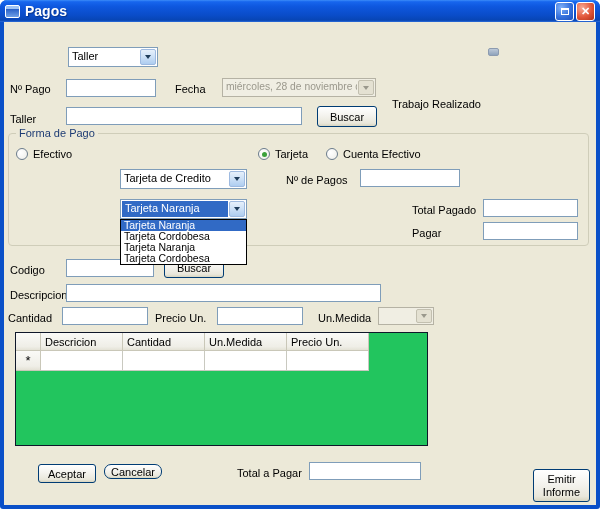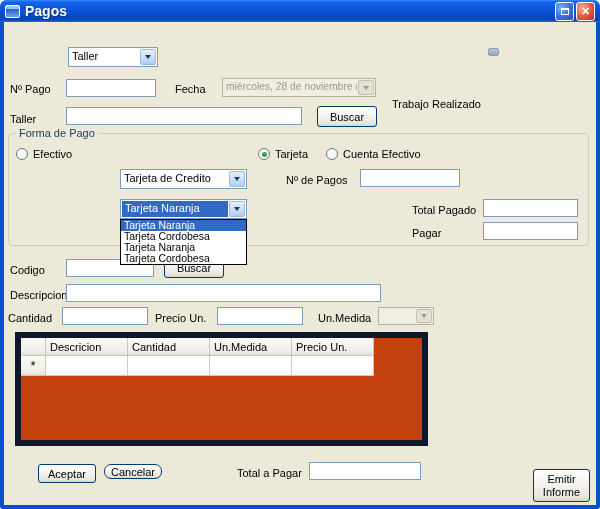--- a/index.html
+++ b/index.html
@@ -56,21 +56,21 @@
     background:radial-gradient(circle at 35% 35%, #fff 0%, #EDEDE8 100%);
     display:flex; align-items:center; justify-content:center; }
   .radio .dot { width:5px; height:5px; border-radius:50%; background:#3BA13B; }
 
   
   .dd-list { position:absolute; background:#fff; border:1px solid #000; z-index:30; }
   .dd-item { height:11px; line-height:11px; font-size:10.5px; padding-left:3px; white-space:nowrap; overflow:hidden; }
   .dd-item.selected { background:#316AC5; color:#fff; }
 
   
-  .grid { position:absolute; background:#c2410c; border:6px solid #0f172a; overflow:hidden; }
+  .grid { position:absolute; background:#22c55e; border:1px solid #0f172a; overflow:hidden; }
   .grid-header { display:flex; height:18px; }
   .gh-cell { background:linear-gradient(180deg,#FAFAF7 0%,#EFEEE7 80%,#E4E2D6 100%);
     border-right:1px solid #C9C7B8; border-bottom:1px solid #C9C7B8;
     font-size:11px; display:flex; align-items:center; padding-left:4px; }
   .grid-row { display:flex; height:20px; }
   .gr-selector { width:25px; background:linear-gradient(180deg,#FAFAF7 0%,#EFEEE7 80%,#E4E2D6 100%);
     border-right:1px solid #C9C7B8; border-bottom:1px solid #C9C7B8;
     display:flex; align-items:center; justify-content:center; font-size:13px; }
   .gr-cell { width:82px; background:#fff; border-right:1px solid #C9C9C0; border-bottom:1px solid #C9C9C0; }
 

